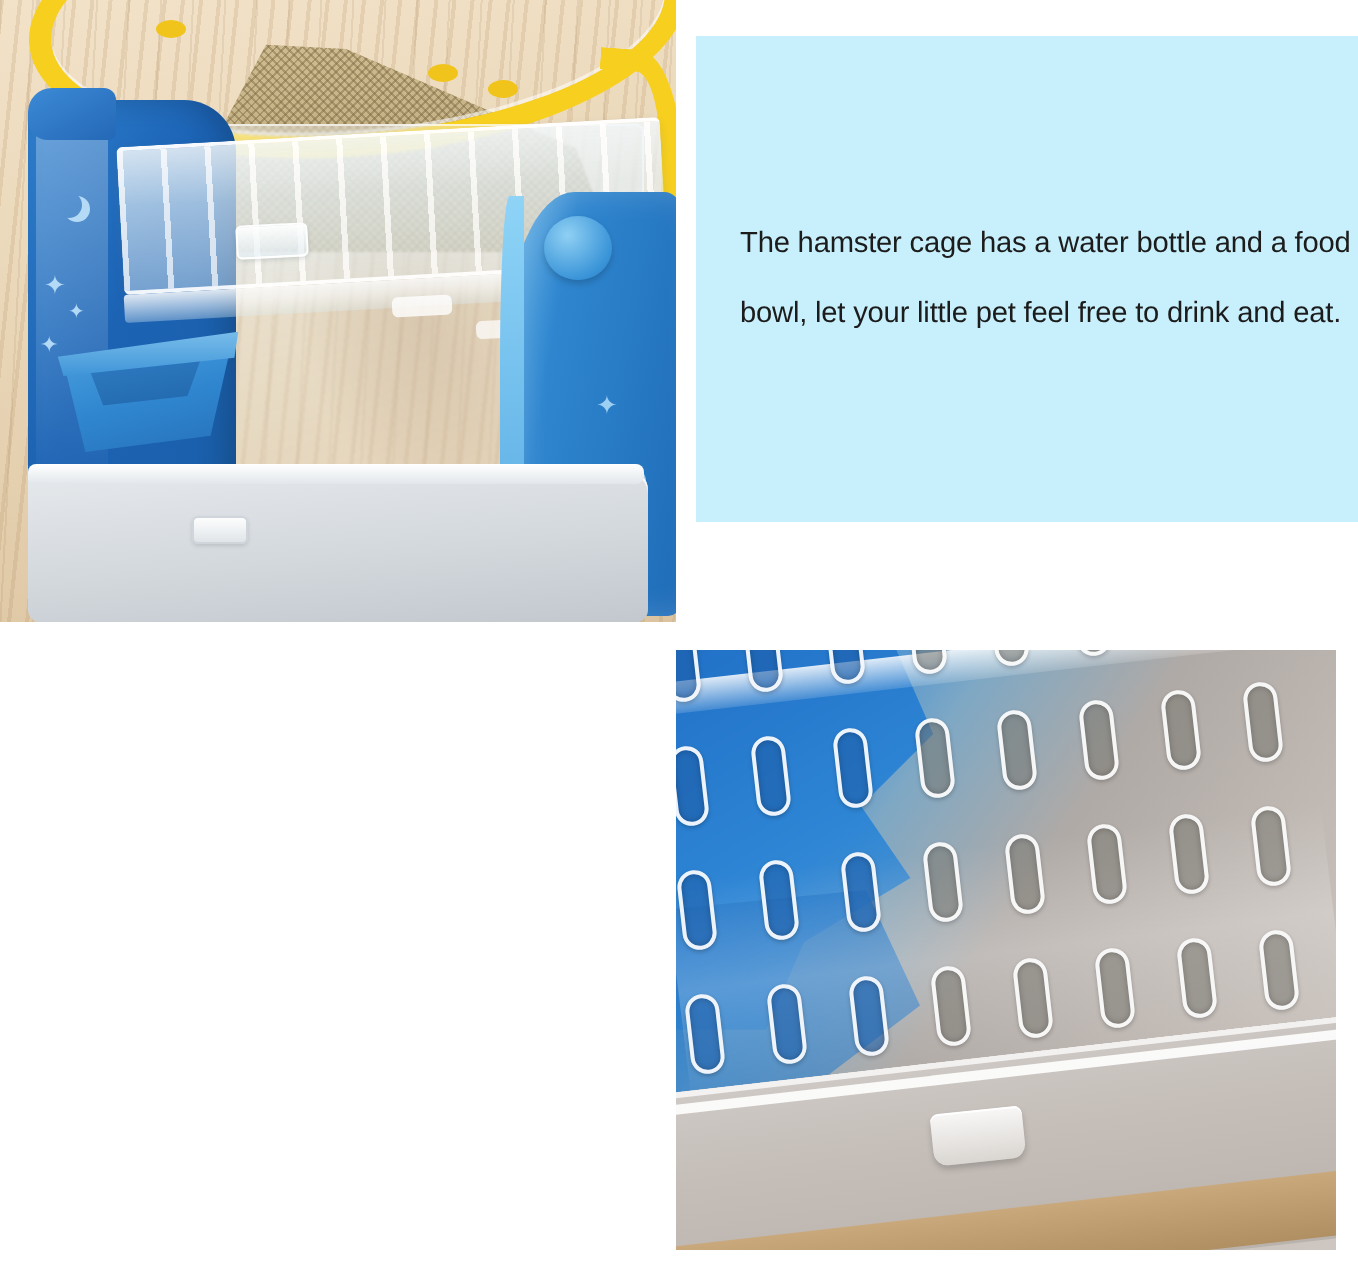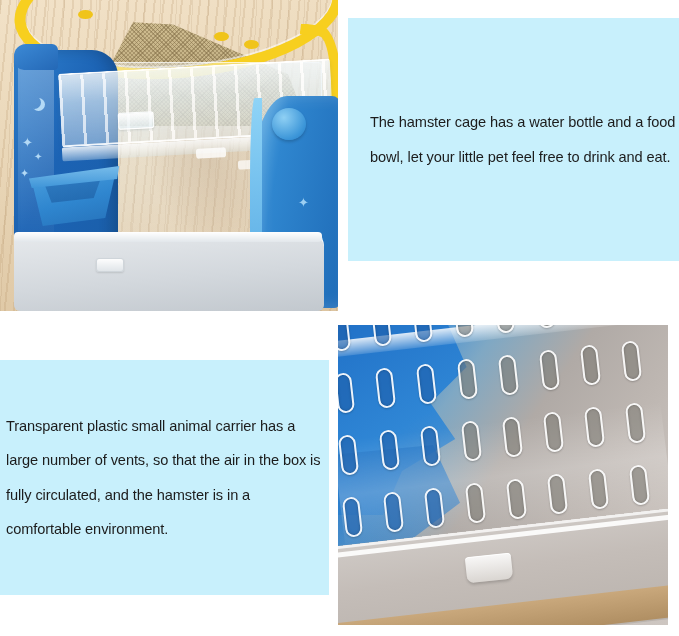--- a/index.html
+++ b/index.html
@@ -322,23 +322,20 @@
 
     <div class="tray"></div>
     <div class="tray-lip"></div>
     <div class="tray-latch"></div>
   </div>
 
   <div class="panel text-panel" id="text-water" style="left:348px; top:18px; width:378px; height:243px; padding:0 22px;">
     <p>The hamster cage has a water bottle and a food bowl, let your little pet feel free to drink and eat.</p>
   </div>
 
-  <div class="panel text-panel" id="text-vents" style="left:0; top:360px; width:329px; height:235px; padding:0 8px 0 6px;">
-    <p>Transparent plastic small animal carrier has a large number of vents, so that the air in the box is fully circulated, and the hamster is in a comfortable environment.</p>
-  </div>
 
   <div class="panel" id="photo-vents">
     <div class="vent-bg"></div>
     <div class="vent-blue-blob"></div>
     <div class="vent-blue-blob2"></div>
     <div class="vent-rim-top"></div>
     <div class="vent-glare"></div>
 
     <div id="vent-layer" style="position:absolute; inset:0;">
         <div class="vent" style="left: -6px; top: -14px; transform: rotate(-6.5deg); background: rgba(30, 95, 170, 0.6);"></div>

